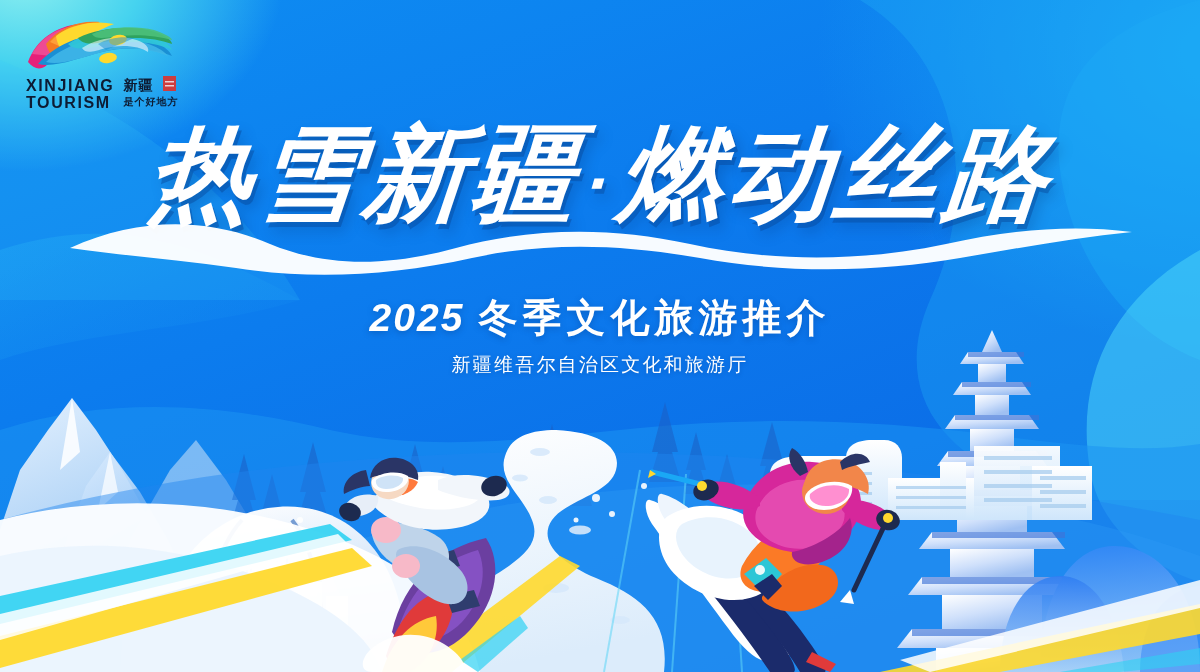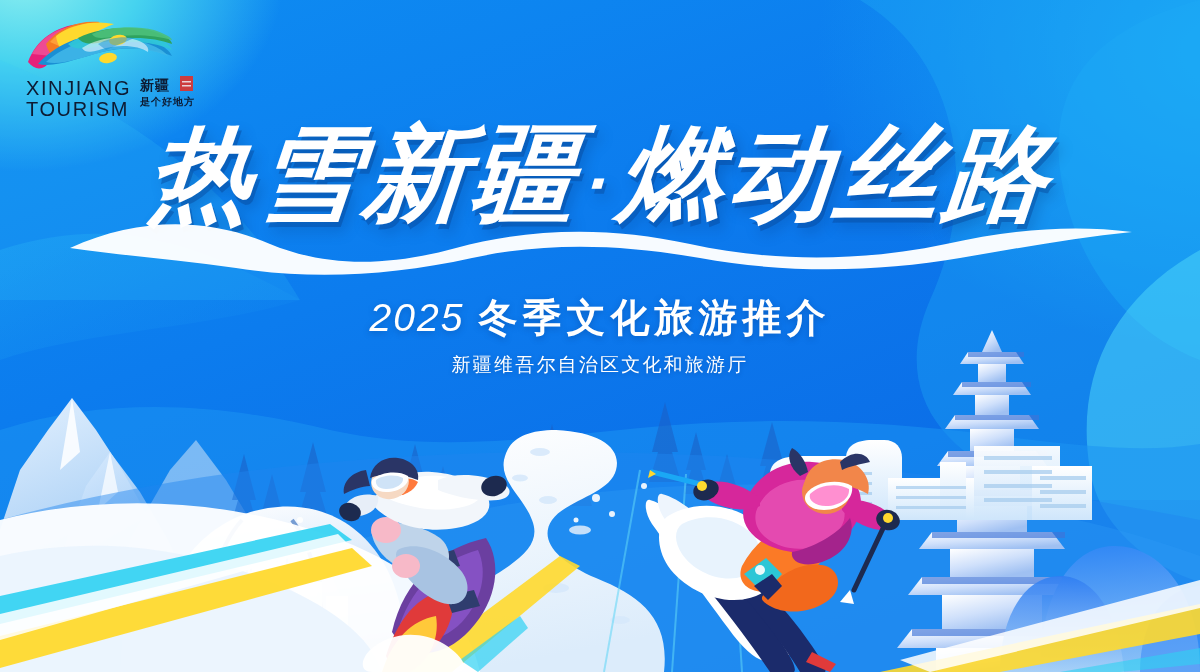--- a/index.html
+++ b/index.html
@@ -19,21 +19,21 @@
   }
   .bg-layer { position:absolute; inset:0; }
   .bg-layer svg { display:block; width:1200px; height:672px; }
 
   
   .logo-block { position:absolute; left:22px; top:14px; width:200px; }
   .logo-mark { width:150px; height:60px; display:block; }
   .logo-text-row { display:flex; align-items:flex-start; gap:9px; margin-top:4px; margin-left:4px; }
   .logo-en { line-height:1.05; }
   .logo-en-1, .logo-en-2 {
-    color:#0d1b33; font-weight:400; letter-spacing:1.6px; font-size:20px;
+    color:#0d1b33; font-weight:700; letter-spacing:1.6px; font-size:16px;
   }
   .logo-cn { line-height:1.12; position:relative; }
   .logo-cn-1 { color:#0d1b33; font-weight:700; font-size:14px; letter-spacing:1px; }
   .logo-cn-2 { color:#0d1b33; font-weight:700; font-size:10px; letter-spacing:1px; margin-top:2px; }
   .logo-seal {
     position:absolute; left:40px; top:-2px;
     width:13px; height:15px; background:#e0322c; opacity:.9;
     box-shadow: inset 0 0 0 1.5px #e0322c;
   }
   .logo-seal::after{
@@ -63,21 +63,21 @@
   .headline-swoosh { position:absolute; left:60px; top:196px; width:1080px; height:80px; }
 
   
   .subtitle {
     position:absolute; left:0; right:0; top:291px;
     text-align:center; color:#ffffff;
     font-size:39px; font-weight:700; letter-spacing:5px;
     white-space:nowrap;
     text-shadow: 0 2px 6px rgba(6,55,125,.35);
   }
-  .subtitle .year { font-style:italic; letter-spacing:2px; margin-right:14px; font-weight:400; }
+  .subtitle .year { font-style:italic; letter-spacing:2px; margin-right:14px; font-weight:700; }
 
   .org {
     position:absolute; left:0; right:0; top:352px;
     text-align:center; color:#ffffff;
     font-size:19px; font-weight:400; letter-spacing:2.2px;
     text-shadow:0 1px 4px rgba(6,55,125,.35);
   }
   .date {
     position:absolute; left:0; right:0; top:377px;
     text-align:center; color:#ffffff;

